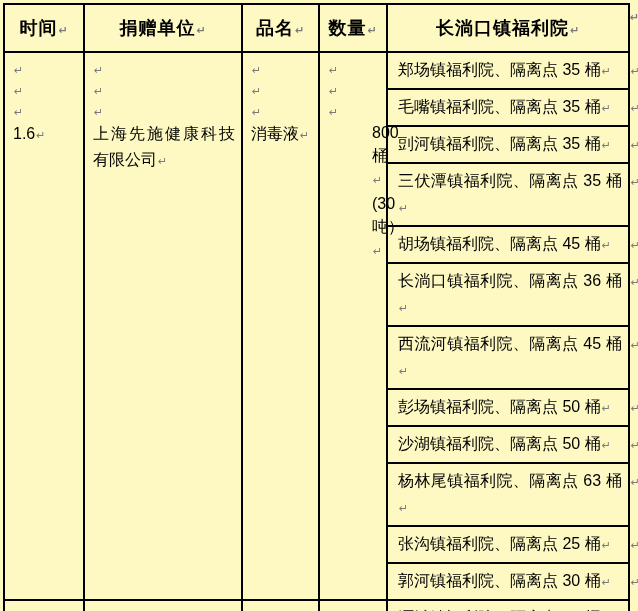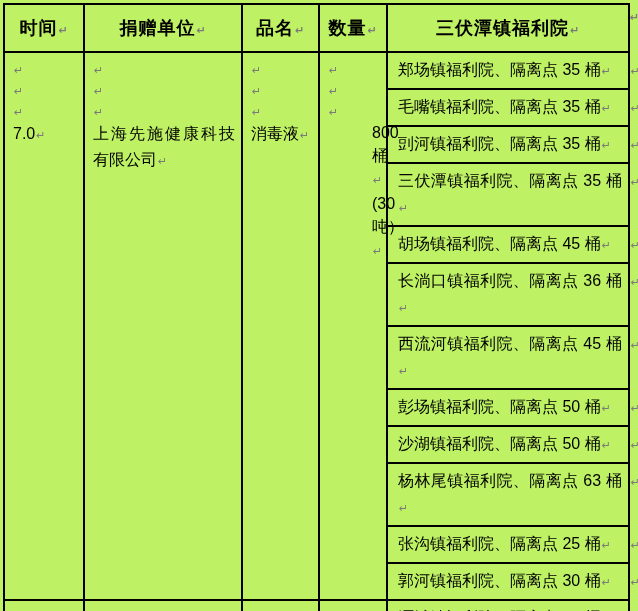--- a/index.html
+++ b/index.html
@@ -5,21 +5,21 @@
   html, body { margin: 0; padding: 0; }
   body {
     font-family: "Liberation Sans", "DejaVu Sans", serif;
     color: #000;
     background: #fff;
   }
   .doc {
     position: relative;
     width: 638px;
     height: 611px;
-    background: #bef264;
+    background: #fef9c3;
     overflow: hidden;
   }
   table.donation {
     border-collapse: collapse;
     table-layout: fixed;
     width: 625px;
     margin: 3px 0 0 3px;
   }
   th, td { border: 2px solid #000; }
   th.hc {
@@ -89,29 +89,29 @@
         <col style="width:68px">
         <col style="width:242px">
     </colgroup>
 
     <tbody>
         <tr>
       <th class="hc"><span>时间</span><span class="pm">↵</span></th>
       <th class="hc"><span>捐赠单位</span><span class="pm">↵</span></th>
       <th class="hc"><span>品名</span><span class="pm">↵</span></th>
       <th class="hc"><span>数量</span><span class="pm">↵</span></th>
-      <th class="hc last-col"><span>三伏潭镇福利院</span><span class="pm">↵</span><span class="pm row-end">↵</span></th>
+      <th class="hc last-col"><span>长淌口镇福利院</span><span class="pm">↵</span><span class="pm row-end">↵</span></th>
     </tr>
 
     <tr>
       <td class="cell">
         <div class="pm-line"><span class="pm">↵</span></div>
         <div class="pm-line"><span class="pm">↵</span></div>
         <div class="pm-line"><span class="pm">↵</span></div>
-        <div><span>7.0</span><span class="pm">↵</span></div>
+        <div><span>1.6</span><span class="pm">↵</span></div>
       </td>
       <td class="cell justify">
         <div class="pm-line"><span class="pm">↵</span></div>
         <div class="pm-line"><span class="pm">↵</span></div>
         <div class="pm-line"><span class="pm">↵</span></div>
         <div><span>上海先施健康科技有限公司</span><span class="pm">↵</span></div>
       </td>
       <td class="cell">
         <div class="pm-line"><span class="pm">↵</span></div>
         <div class="pm-line"><span class="pm">↵</span></div>

